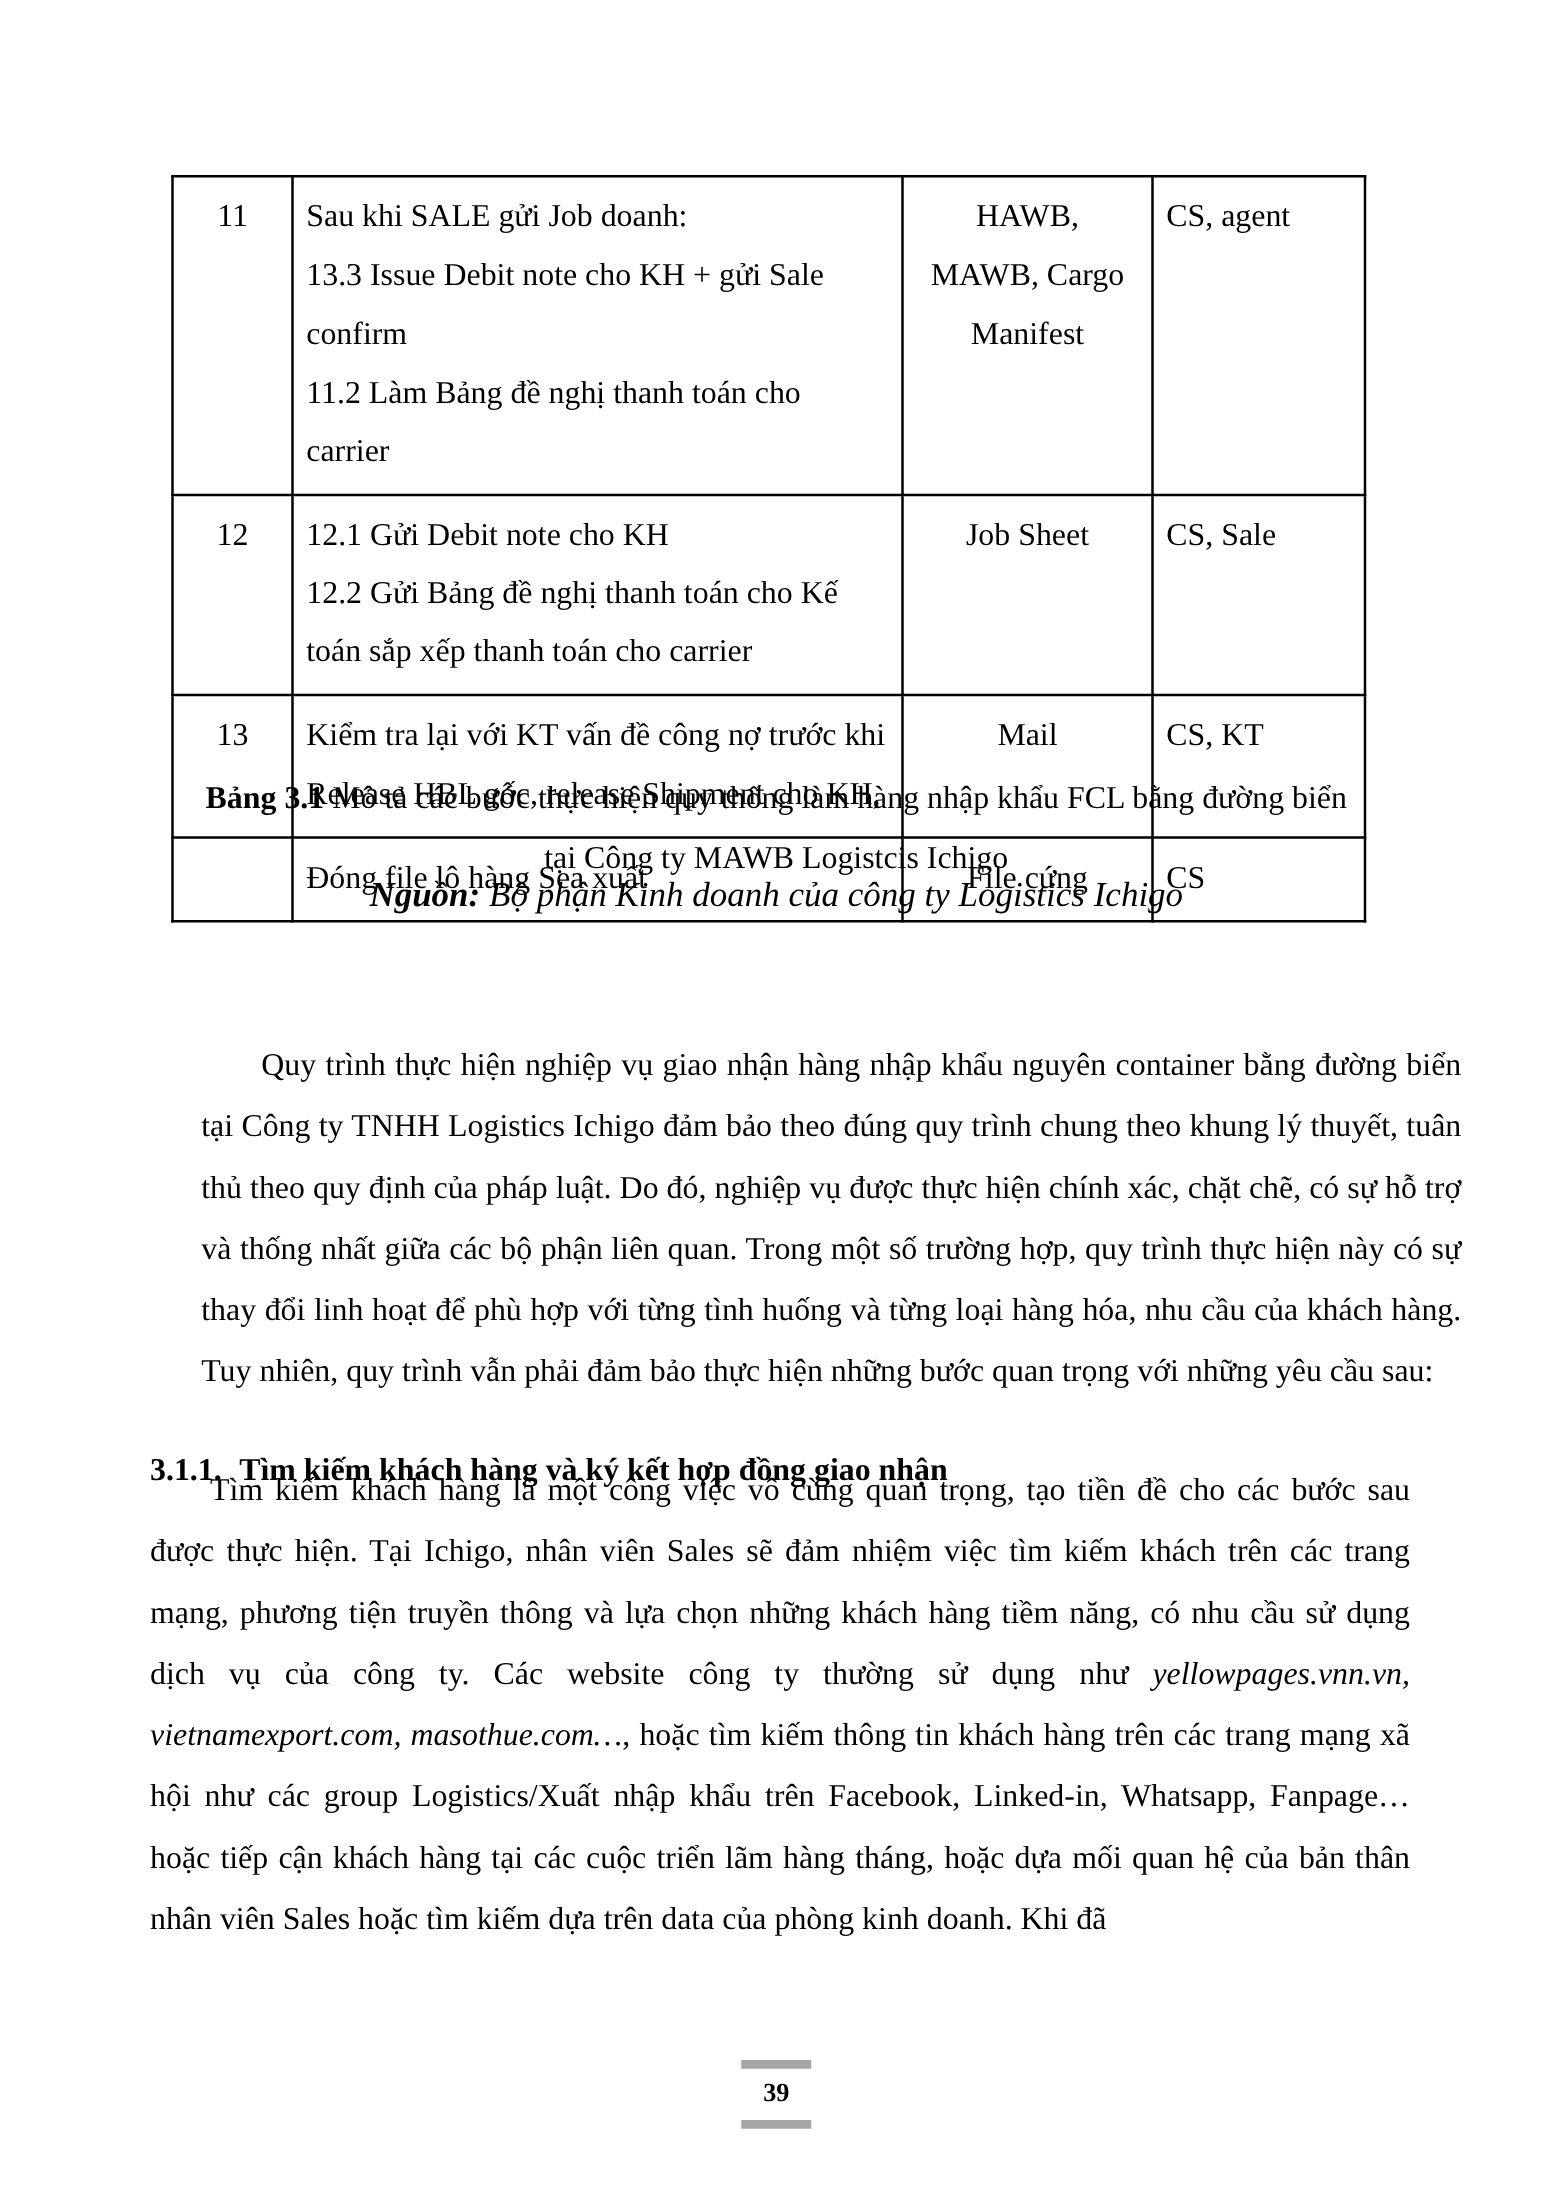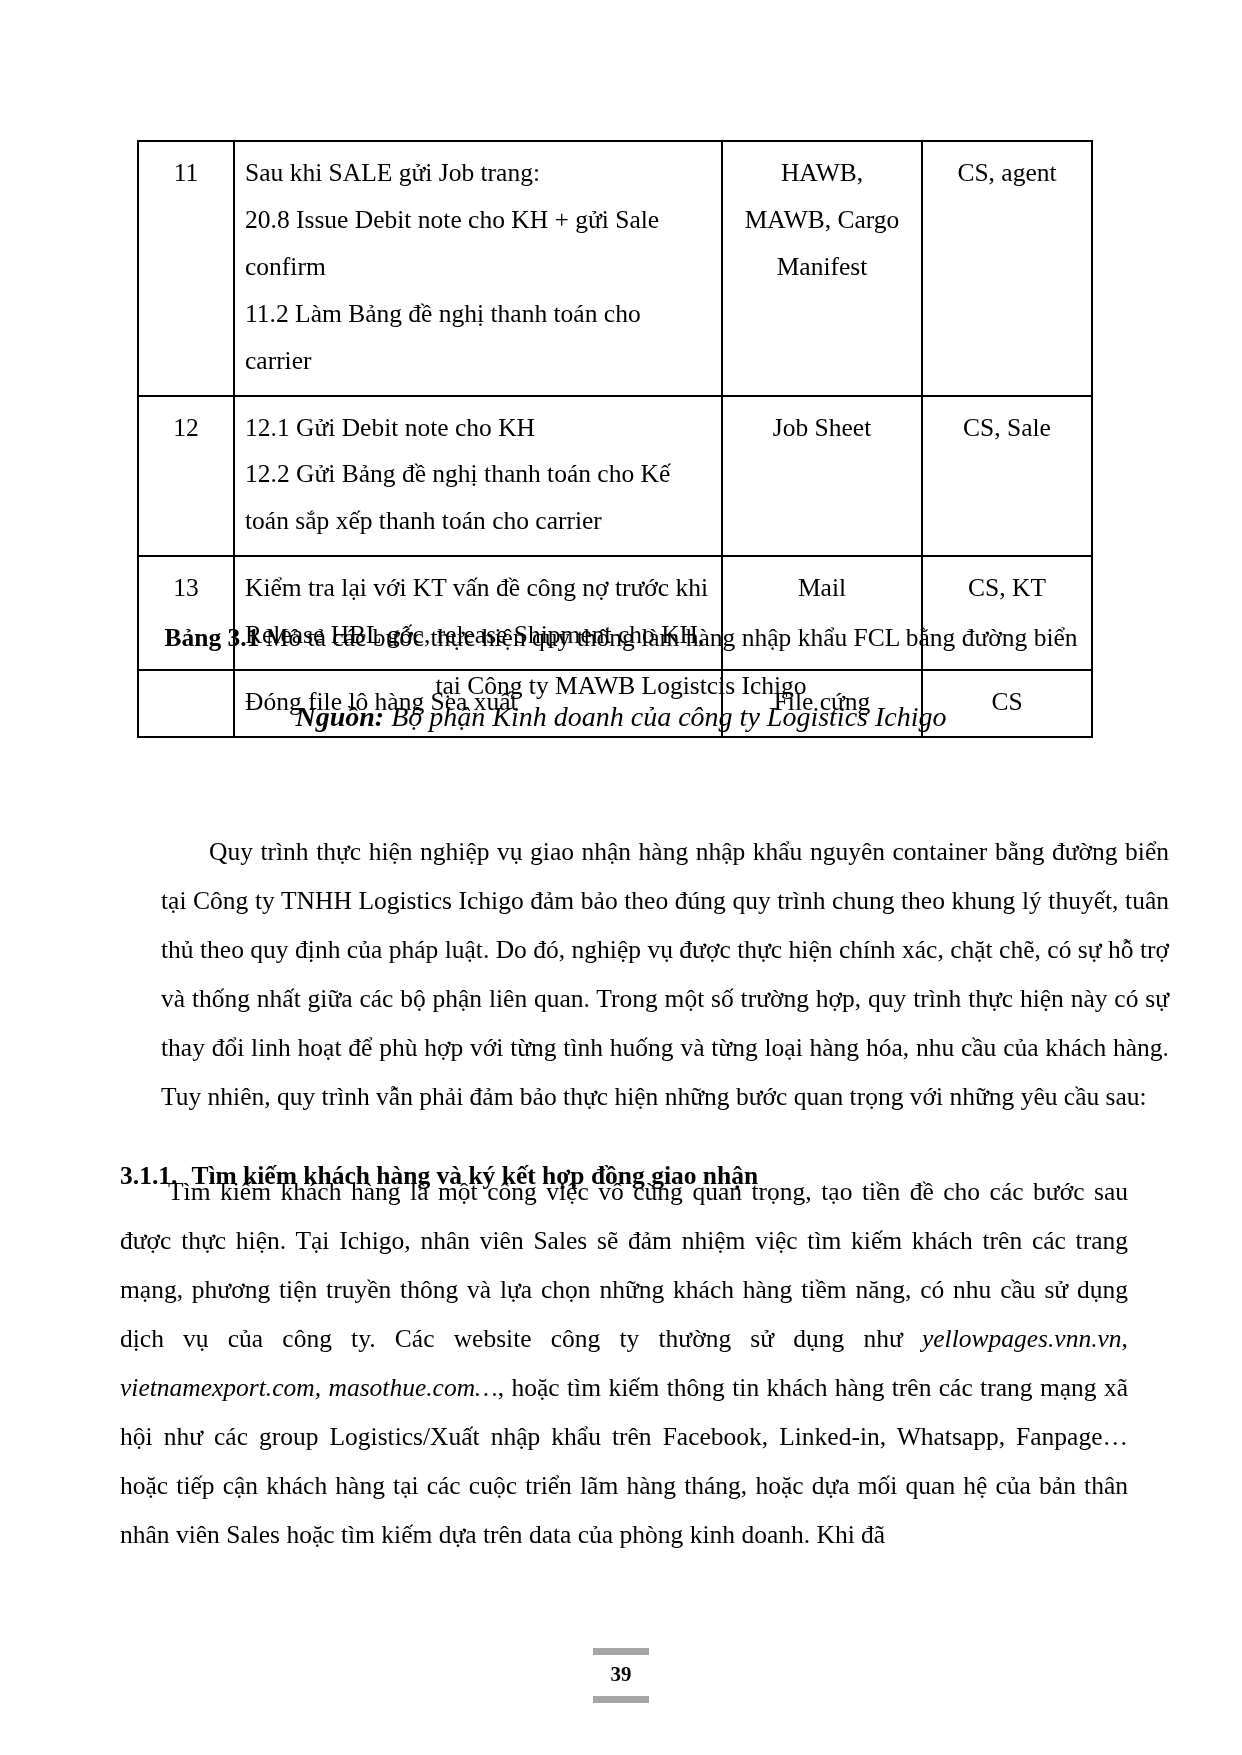--- a/index.html
+++ b/index.html
@@ -34,21 +34,21 @@
   .proc-table td {
     border: 2px solid #000;
     vertical-align: top;
     padding: 8px 10px 10px 10px;
     font-size: 25.5px;
     line-height: 1.84;
   }
   .col-no    { width: 74px;  text-align: center; margin-top: 42px; }
   .col-step  { width: 466px; text-align: left; }
   .col-doc   { width: 178px; text-align: center; }
-  .col-who   { width: 148px; text-align: center; }
+  .col-who   { width: 148px; text-align: left; }
 
   .cell-line { display: block; white-space: nowrap; }
 
   
   .caption {
     position: absolute;
     left: 120px;
     width: 1002px;
     text-align: center;
     font-size: 25.5px;
@@ -124,22 +124,22 @@
 <div class="page">
 
   <table class="proc-table">
     <tbody>
 
       <tr>
         <td class="col-no">
           <span>11</span>
         </td>
         <td class="col-step">
-          <span class="cell-line">Sau khi SALE gửi Job trang:</span>
-          <span class="cell-line">20.8  Issue Debit note cho KH + gửi Sale</span>
+          <span class="cell-line">Sau khi SALE gửi Job doanh:</span>
+          <span class="cell-line">13.3  Issue Debit note cho KH + gửi Sale</span>
           <span class="cell-line">confirm</span>
           <span class="cell-line">11.2  Làm Bảng đề nghị thanh toán cho</span>
           <span class="cell-line">carrier</span>
         </td>
         <td class="col-doc">
           <span class="cell-line">HAWB,</span>
           <span class="cell-line">MAWB, Cargo</span>
           <span class="cell-line">Manifest</span>
         </td>
         <td class="col-who">

